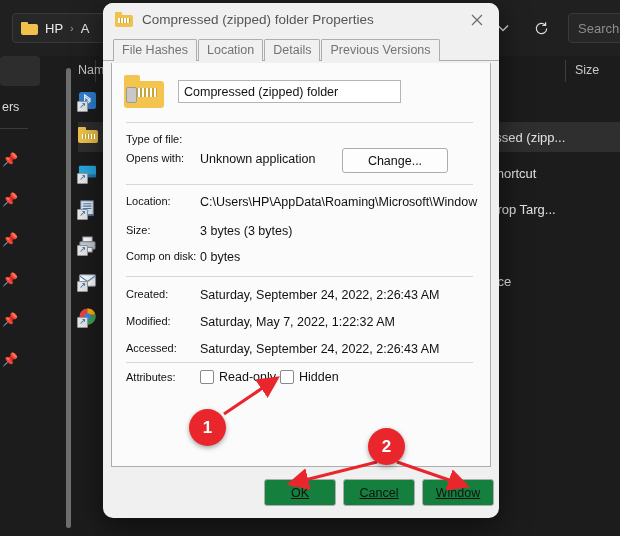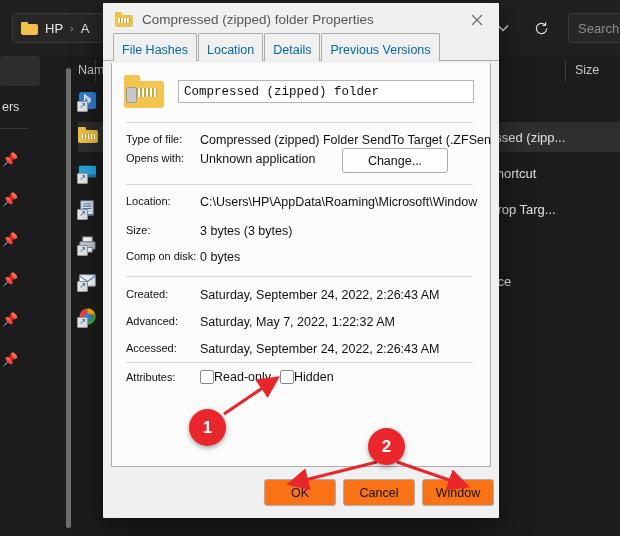--- a/index.html
+++ b/index.html
@@ -53,68 +53,68 @@
   .ftype{position:absolute;left:410px;color:#e2e2e2;font-size:13px;white-space:nowrap;overflow:hidden;width:120px;}
   .shortcut-arrow{position:absolute;left:-1px;bottom:-1px;width:9px;height:9px;background:#e9e9e9;border:1px solid #9b9b9b;border-radius:1px;color:#1b5fb0;font-size:8px;line-height:8px;text-align:center;}
   .ico-zip{position:relative;width:20px;height:16px;}
   .ico-zip:before{content:"";position:absolute;left:0;top:3px;width:20px;height:13px;background:#f0c24a;border-radius:1px 2px 2px 2px;}
   .ico-zip:after{content:"";position:absolute;left:0;top:0;width:8px;height:4px;background:#f0c24a;border-radius:1px 1px 0 0;}
   .zipline{position:absolute;left:4px;top:7px;width:13px;height:5px;background:repeating-linear-gradient(90deg,#fff 0 1.5px,#c9a23a 1.5px 3px);z-index:2;}
 
   
   #dialog{
     position:absolute;left:103px;top:3px;width:396px;height:515px;
-    background:#f0f0f0;border-radius:1px;
+    background:#f0f0f0;border-radius:10px;
     box-shadow:0 8px 30px rgba(0,0,0,.55);
     overflow:hidden;
   }
   .titlebar{height:33px;display:flex;align-items:center;padding-left:12px;background:#f0f0f0;position:relative;}
   .title-ico{width:18px;height:15px;position:relative;margin-right:9px;}
   .title-ico:before{content:"";position:absolute;left:0;top:3px;width:18px;height:12px;background:#f0c24a;border-radius:1px 2px 2px 2px;}
   .title-ico:after{content:"";position:absolute;left:0;top:0;width:7px;height:4px;background:#f0c24a;border-radius:1px 1px 0 0;}
   .title-zip{position:absolute;left:3px;top:6px;width:12px;height:5px;background:repeating-linear-gradient(90deg,#fff 0 1.5px,#c9a23a 1.5px 3px);z-index:2;}
   .title-txt{font-size:13.5px;color:#555;}
   .close-x{position:absolute;right:0;top:0;width:44px;height:33px;display:flex;align-items:center;justify-content:center;color:#6a6a6a;font-size:15px;}
 
   .tabs{display:flex;align-items:flex-end;height:24px;padding-left:10px;border-bottom:1px solid #adadad;background:#f0f0f0;}
   .tab{
-    font-size:12.5px;color:#0369a1;padding:9px 8px 4px;background:#f0f0f0;
+    font-size:12.5px;color:#737373;padding:3px 8px 4px;background:#f0f0f0;
     border:1px solid #adadad;border-bottom:none;margin-right:1px;border-radius:2px 2px 0 0;
     position:relative;top:1px;
   }
   .tab.active{background:#fbfbfb;top:1px;padding-bottom:5px;z-index:3;border-bottom:1px solid #fbfbfb;}
 
   .page{position:absolute;left:8px;top:60px;width:380px;height:404px;background:#fbfbfb;border:1px solid #adadad;border-top:none;box-sizing:border-box;}
 
   .namerow{position:absolute;left:12px;top:12px;display:flex;align-items:center;}
   .bigicon{width:40px;height:33px;position:relative;margin-right:14px;}
   .bigicon:before{content:"";position:absolute;left:0;top:6px;width:40px;height:27px;background:#f3c54f;border-radius:2px 3px 3px 3px;}
   .bigicon:after{content:"";position:absolute;left:0;top:0;width:16px;height:8px;background:#f3c54f;border-radius:2px 2px 0 0;}
   .bigzip{position:absolute;left:6px;top:13px;width:27px;height:9px;background:repeating-linear-gradient(90deg,#fff 0 2px,#c9a23a 2px 4px);z-index:2;border-radius:1px;}
   .bigzip-pull{position:absolute;left:2px;top:12px;width:9px;height:14px;background:#c8c8c8;border:1px solid #9a9a9a;border-radius:2px;z-index:3;}
   .nameinput{
-    width:296px;height:23px;border:1px solid #b4b4b4;background:#fff;
+    width:223px;height:23px;border:1px solid #b4b4b4;background:#fff;
     font-size:12.5px;color:#111;padding:0 5px;box-sizing:border-box;
-    font-family:Liberation Mono, monospace;
+    font-family:Liberation Sans, sans-serif;
   }
   .hr{position:absolute;height:1px;background:#d7d7d7;left:14px;width:347px;}
   .lbl{position:absolute;left:14px;font-size:11px;color:#111;}
   .val{position:absolute;left:88px;font-size:12.5px;color:#111;white-space:nowrap;}
   .btn{
     border:1px solid #adadad;background:#e1e1e1;border-radius:3px;
     font-size:12.5px;color:#111;font-family:"Liberation Sans", sans-serif;
     display:flex;align-items:center;justify-content:center;
   }
   .changebtn{position:absolute;left:230px;top:85px;width:104px;height:23px;background:#fdfdfd;}
   .advbtn{position:absolute;left:263px;top:303px;width:80px;height:22px;background:#fdfdfd;}
-  .cbwrap{position:absolute;display:flex;align-items:center;font-size:12.5px;color:#111;}
+  .cbwrap{position:absolute;display:flex;align-items:center;gap:5px;font-size:12.5px;color:#111;}
   .cbox{width:12px;height:12px;border:1px solid #8a8a8a;background:#fff;border-radius:2px;}
 
   .footer{position:absolute;left:0;bottom:0;width:396px;height:47px;}
-  .fbtn{position:absolute;top:8px;width:70px;height:25px;background:#f97316;}
+  .fbtn{position:absolute;top:8px;width:70px;height:25px;background:#15803d;text-decoration:underline;}
 
   
   .anno{
     position:absolute;border-radius:50%;background:#e8262b;color:#fff;
     display:flex;align-items:center;justify-content:center;
     font-size:17px;font-weight:bold;box-shadow:0 2px 5px rgba(0,0,0,.35);
     font-family:"Liberation Sans", sans-serif;
   }
   #anno1{left:189px;top:409px;width:37px;height:37px;}
   #anno2{left:368px;top:428px;width:37px;height:37px;}
@@ -285,21 +285,20 @@
       <span class="bigicon">
         <span class="bigzip"></span>
           <span class="bigzip-pull"></span>
       </span>
       <input class="nameinput" type="text" value="Compressed (zipped) folder" style="">
     </div>
 
     <div class="hr" style="top:59px"></div>
 
     <div class="lbl" style="top:70px">Type of file:</div>
-    <div class="val" style="top:70px">Compressed (zipped) Folder SendTo Target (.ZFSen</div>
 
     <div class="lbl" style="top:89px">Opens with:</div>
     <div class="val" style="top:89px">Unknown application</div>
     <div class="btn changebtn">Change...</div>
 
     <div class="hr" style="top:121px"></div>
 
     <div class="lbl" style="top:132px">Location:</div>
     <div class="val" style="top:132px">C:\Users\HP\AppData\Roaming\Microsoft\Window</div>
 
@@ -307,21 +306,21 @@
     <div class="val" style="top:161px">3 bytes (3 bytes)</div>
 
     <div class="lbl" style="top:187px">Comp on disk:</div>
     <div class="val" style="top:187px">0 bytes</div>
 
     <div class="hr" style="top:213px"></div>
 
     <div class="lbl" style="top:225px">Created:</div>
     <div class="val" style="top:225px">Saturday, September 24, 2022, 2:26:43 AM</div>
 
-    <div class="lbl" style="top:252px">Advanced:</div>
+    <div class="lbl" style="top:252px">Modified:</div>
     <div class="val" style="top:252px">Saturday, May 7, 2022, 1:22:32 AM</div>
 
     <div class="lbl" style="top:279px">Accessed:</div>
     <div class="val" style="top:279px">Saturday, September 24, 2022, 2:26:43 AM</div>
 
     <div class="hr" style="top:299px"></div>
 
     <div class="lbl" style="top:308px">Attributes:</div>
     <div class="cbwrap" style="left:88px;top:307px">
       <span class="cbox"></span>

